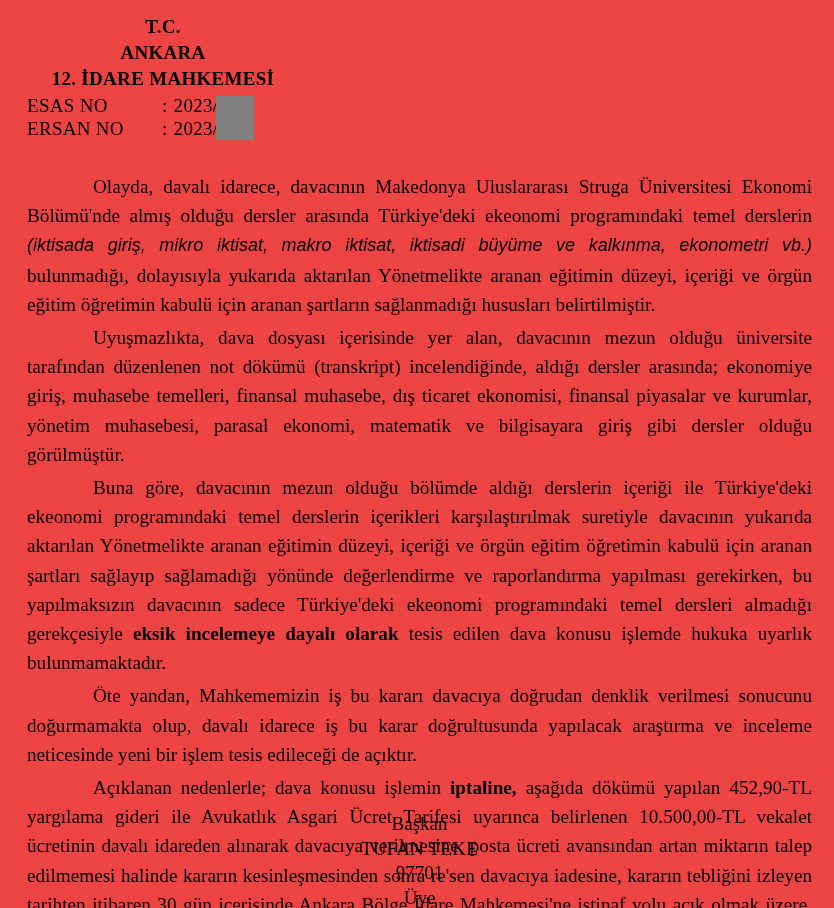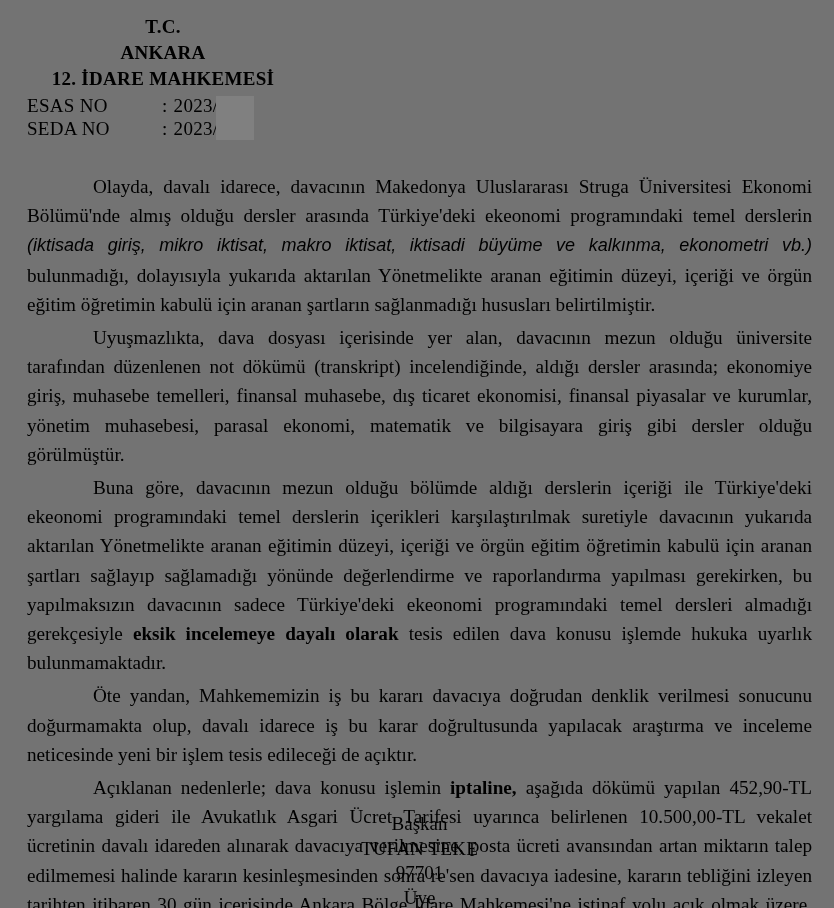--- a/index.html
+++ b/index.html
@@ -6,21 +6,21 @@
   html, body {
     margin: 0;
     padding: 0;
     background: #ffffff;
   }
 
   .page {
     position: relative;
     width: 834px;
     height: 908px;
-    background: #737373;
+    background: #ef4444;
     overflow: hidden;
     font-family: "Liberation Serif", "DejaVu Serif", serif;
     color: #000000;
     box-sizing: border-box;
   }
 
   
   .header {
     padding-top: 14px;
     padding-left: 27px;
@@ -153,21 +153,21 @@
 
     <div class="case-rows">
 
       <div class="case-row">
         <span class="case-label">ESAS NO</span>
         <span class="case-sep">:</span>
         <span class="case-value">2023/6</span>
       </div>
 
       <div class="case-row">
-        <span class="case-label">SEDA NO</span>
+        <span class="case-label">ERSAN NO</span>
         <span class="case-sep">:</span>
         <span class="case-value">2023/</span>
       </div>
 
       <div class="redaction" style="background: rgb(128, 128, 128);"></div>
     </div>
   </div>
 
   <div class="body">
 

